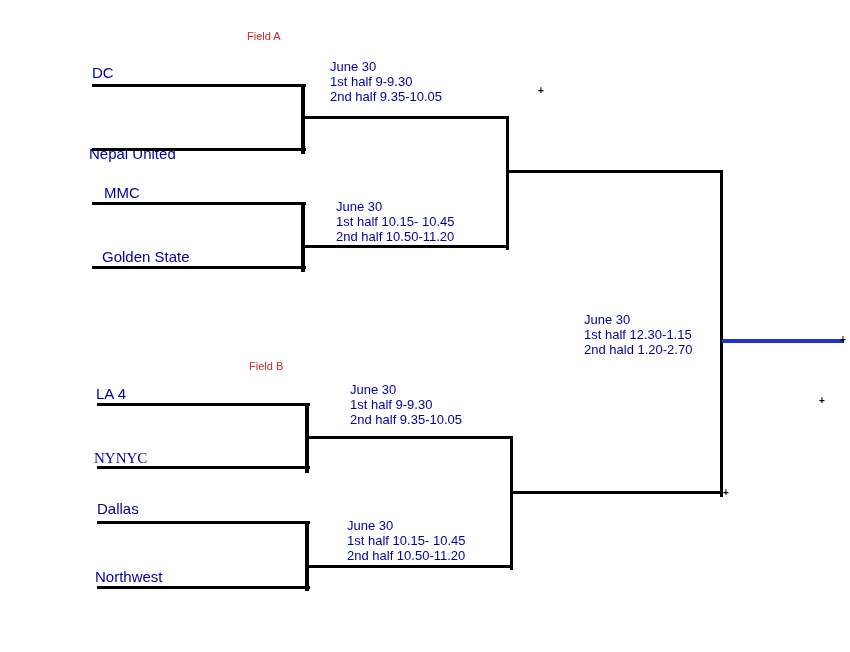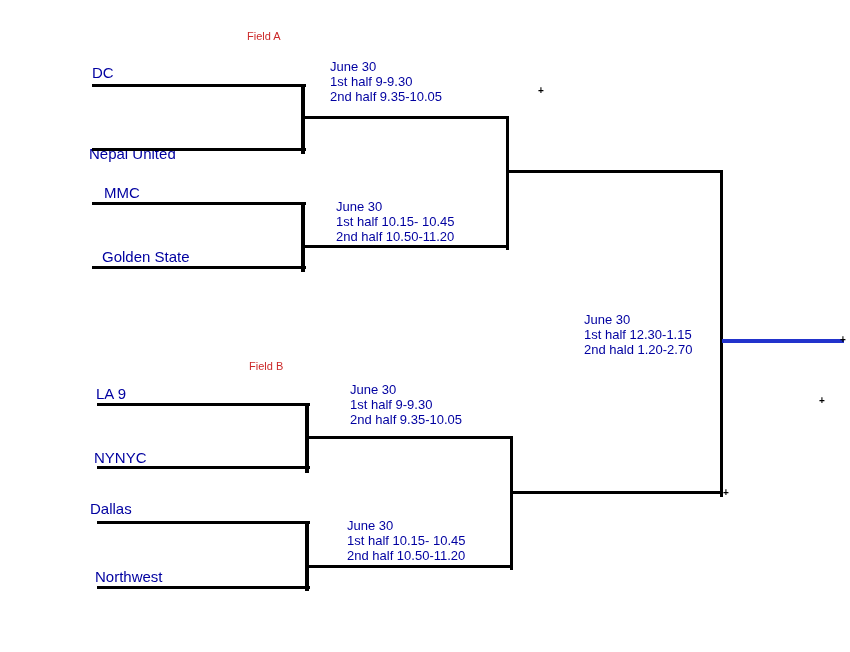--- a/index.html
+++ b/index.html
@@ -56,23 +56,23 @@
 <div class="canvas">
 
   <div class="field-label" style="left:247px; top:30px;">Field A</div>
   <div class="field-label" style="left:237px; top:360px;margin-left:12px;">Field B</div>
 
   <div class="team-label" style="left:92px; top:67px;">DC</div>
   <div class="team-label" style="left:89px; top:148px;">Nepal United</div>
   <div class="team-label" style="left:88px; top:187px;margin-left:16px;">MMC</div>
   <div class="team-label" style="left:87px; top:251px;margin-left:15px;">Golden State</div>
 
-  <div class="team-label" style="left:96px; top:388px;">LA 9</div>
-  <div class="team-label" style="left:94px; top:452px;">NYNYC</div>
-  <div class="team-label" style="left:90px; top:503px;">Dallas</div>
+  <div class="team-label" style="left:96px; top:388px;">LA 4</div>
+  <div class="team-label" style="left:94px; top:452px;font-family:Liberation Serif, serif;">NYNYC</div>
+  <div class="team-label" style="left:97px; top:503px;">Dallas</div>
   <div class="team-label" style="left:95px; top:571px;">Northwest</div>
 
   <div class="sched" style="left:330px; top:59px;">
     <div>June 30</div>
     <div>1st half 9-9.30</div>
     <div>2nd half 9.35-10.05</div>
   </div>
 
   <div class="sched" style="left:336px; top:199px;">
     <div>June 30</div>

